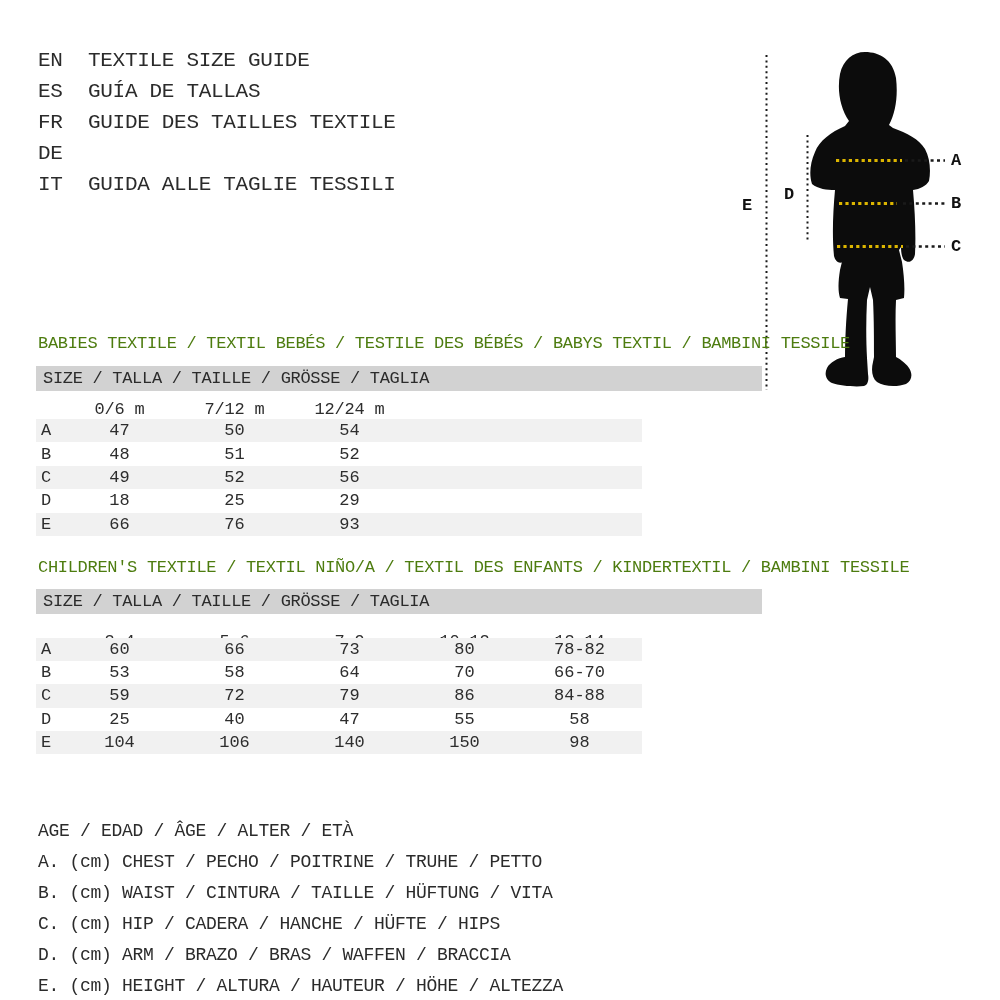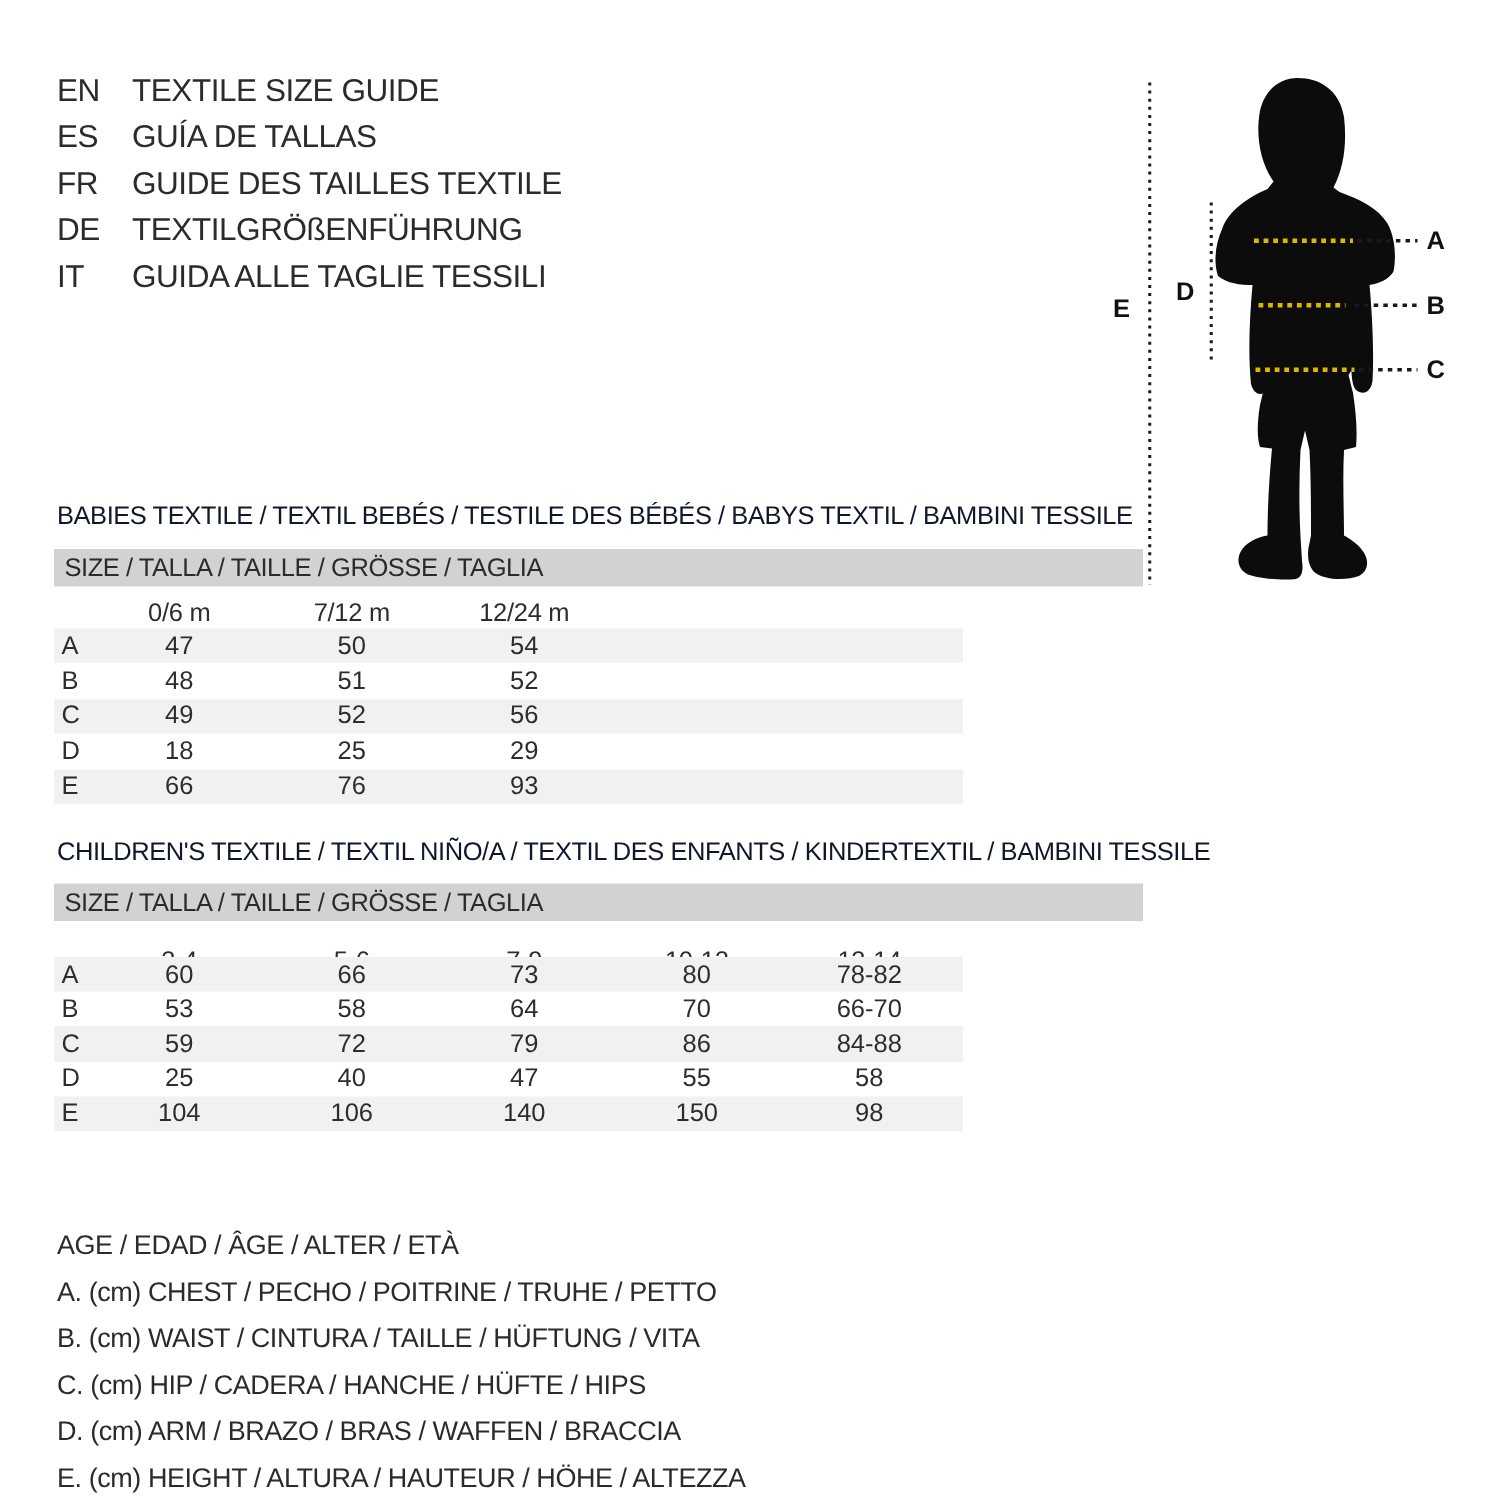--- a/index.html
+++ b/index.html
@@ -1,35 +1,35 @@
 <!DOCTYPE html>
 <html><head>
 <meta charset="utf-8">
 <style>
   html,body{margin:0;padding:0;background:#ffffff;}
   body{width:1000px;height:1000px;font-family:"Liberation Sans",sans-serif;color:#2d2d2d;}
-  .canvas{position:relative;width:1000px;height:1000px;overflow:hidden;background:#ffffff;}
+  .canvas{position:relative;width:1000px;height:1000px;overflow:hidden;background:#ffffff;font-family:Liberation Mono, monospace;}
 
   
   .langs{position:absolute;left:38px;top:45px;}
   .lang-row{display:flex;height:31px;align-items:center;font-size:21px;letter-spacing:-0.3px;color:#2b2b2b;white-space:nowrap;}
   .lang-code{width:50px;flex:0 0 50px;}
 
   
   .figure-svg{position:absolute;left:720px;top:30px;width:280px;height:380px;}
   .measure-dark{stroke:#1a1a1a;}
   .marker{position:absolute;font-size:17px;font-weight:bold;color:#111111;letter-spacing:0;}
   .m-a{left:951px;top:151px;}
   .m-b{left:951px;top:194px;}
   .m-c{left:951px;top:237px;}
   .m-d{left:784px;top:185px;}
   .m-e{left:742px;top:196px;}
 
   
-  .section-title{position:absolute;left:38px;font-size:17px;letter-spacing:-0.3px;color:#0f172a;white-space:nowrap;}
+  .section-title{position:absolute;left:38px;font-size:17px;letter-spacing:-0.3px;color:#4d7c0f;white-space:nowrap;}
   .title-babies{top:334px;}
   .title-children{top:558px;}
   .size-bar{position:absolute;left:36px;width:726px;height:25px;background:#d2d2d2;font-size:17px;line-height:25px;padding-left:7px;box-sizing:border-box;letter-spacing:-0.3px;color:#2b2b2b;white-space:nowrap;}
   .bar-babies{top:366px;}
   .bar-children{top:589px;}
   .col-row{position:absolute;left:36px;width:606px;display:flex;align-items:flex-end;}
   .cols-babies{top:391px;height:28px;}
   .cols-children{top:614px;height:37px;}
   .t-rows{position:absolute;left:36px;width:606px;}
   .rows-babies{top:419px;}
@@ -59,21 +59,20 @@
     <div class="lang-row">
       <span class="lang-code">ES</span>
       <span class="lang-title">GUÍA DE TALLAS</span>
     </div>
     <div class="lang-row">
       <span class="lang-code">FR</span>
       <span class="lang-title">GUIDE DES TAILLES TEXTILE</span>
     </div>
     <div class="lang-row">
       <span class="lang-code">DE</span>
-      <span class="lang-title">TEXTILGRÖßENFÜHRUNG</span>
     </div>
     <div class="lang-row">
       <span class="lang-code">IT</span>
       <span class="lang-title">GUIDA ALLE TAGLIE TESSILI</span>
     </div>
   </div>
 
   <svg class="figure-svg" viewBox="720 30 280 380" xmlns="http://www.w3.org/2000/svg">
     <path d="M865,52 C853,52 843,60 840,74 C837,90 840,108 849,121 L845,126
          C831,132 819,141 815,152 C810,163 809,175 812,184 C818,189 827,190 835,190

